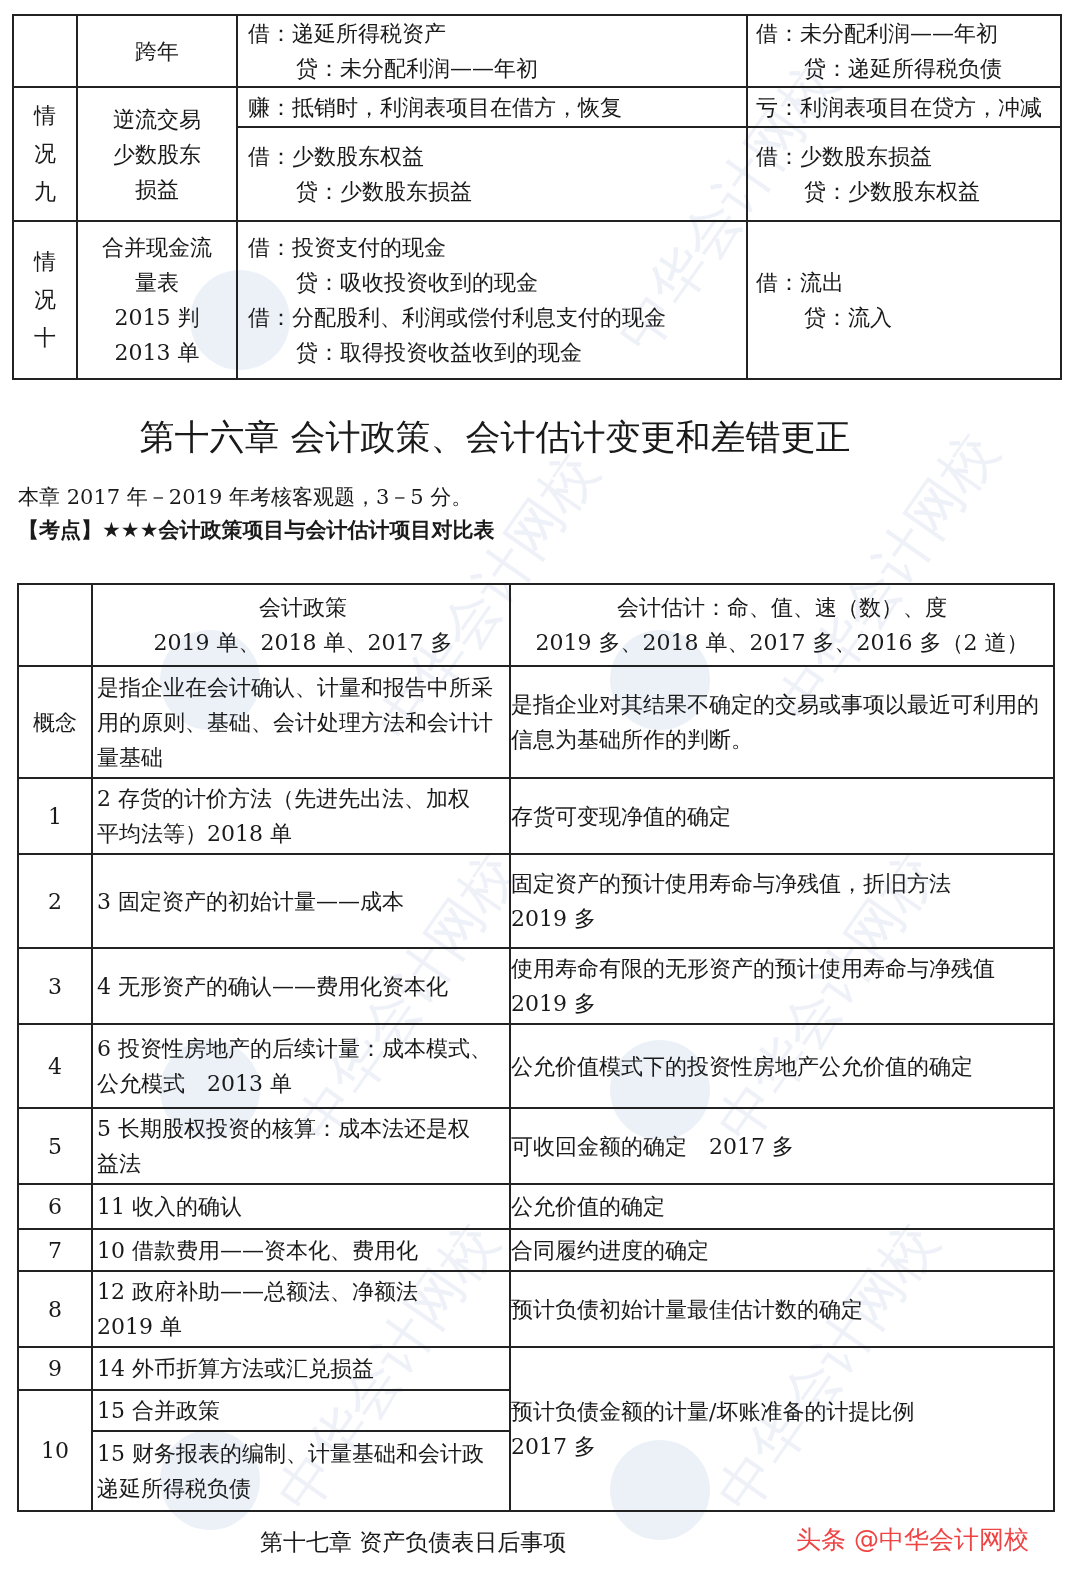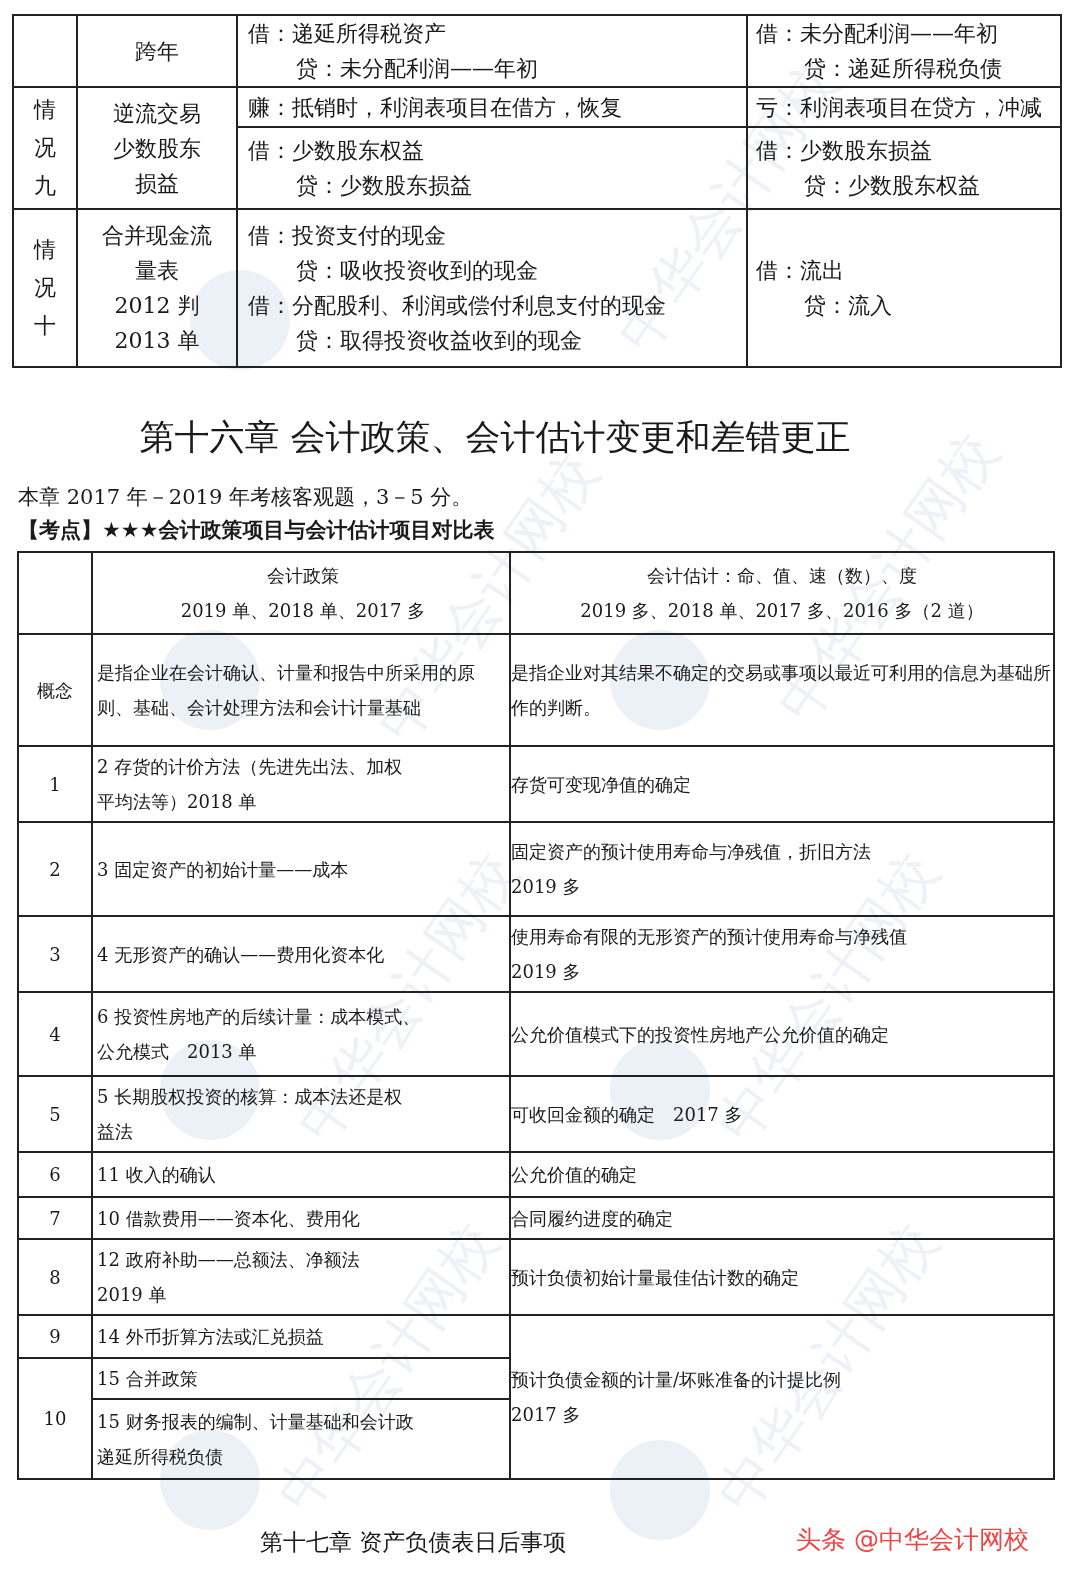--- a/index.html
+++ b/index.html
@@ -21,21 +21,21 @@
   .ln { display: block; }
 
   .h16 {
     position: absolute; left: 0; width: 990px; top: 414px; text-align: center;
     font-size: 35px; font-family: "DejaVu Sans", sans-serif; font-weight: normal; margin: 0;
   }
   .intro { position: absolute; left: 18px; top: 483px; font-size: 21px; }
   .kaodian { position: absolute; left: 18px; top: 516px; font-size: 21px; font-weight: bold;
     font-family: "DejaVu Sans", sans-serif; }
 
-  .t2 { left: 17px; top: 551px; width: 1038px; font-size: 18px; }
+  .t2 { left: 17px; top: 583px; width: 1038px; font-size: 22px; }
   .t2 td { line-height: 35px; }
   .n { width: 72px; text-align: center; }
   .p { width: 412px; padding-left: 4px; }
   .e { }
   .hc { text-align: center; }
 
   .h17 {
     position: absolute; left: 248px; top: 1515px; font-size: 23px;
     font-family: "DejaVu Sans", sans-serif; margin: 12px; font-weight: normal;
   }
@@ -90,40 +90,40 @@
       <span class="vert">九</span>
     </td>
     <td class="c2" rowspan="2">
       <span class="ln">逆流交易</span>
       <span class="ln">少数股东</span>
       <span class="ln">损益</span>
     </td>
     <td class="c3">赚：抵销时，利润表项目在借方，恢复</td>
     <td class="c4">亏：利润表项目在贷方，冲减</td>
   </tr>
-  <tr style="height:82px;">
+  <tr style="height:94px;">
     <td class="c3">
       <span class="ln">借：少数股东权益</span>
       <span class="ind">贷：少数股东损益</span>
     </td>
     <td class="c4">
       <span class="ln">借：少数股东损益</span>
       <span class="ind">贷：少数股东权益</span>
     </td>
   </tr>
   <tr style="height:158px;">
     <td class="c1">
       <span class="vert">情</span>
       <span class="vert">况</span>
       <span class="vert">十</span>
     </td>
     <td class="c2">
       <span class="ln">合并现金流</span>
       <span class="ln">量表</span>
-      <span class="ln">2012 判</span>
+      <span class="ln">2015 判</span>
       <span class="ln">2013 单</span>
     </td>
     <td class="c3">
       <span class="ln">借：投资支付的现金</span>
       <span class="ind">贷：吸收投资收到的现金</span>
       <span class="ln">借：分配股利、利润或偿付利息支付的现金</span>
       <span class="ind">贷：取得投资收益收到的现金</span>
     </td>
     <td class="c4">
       <span class="ln">借：流出</span>

